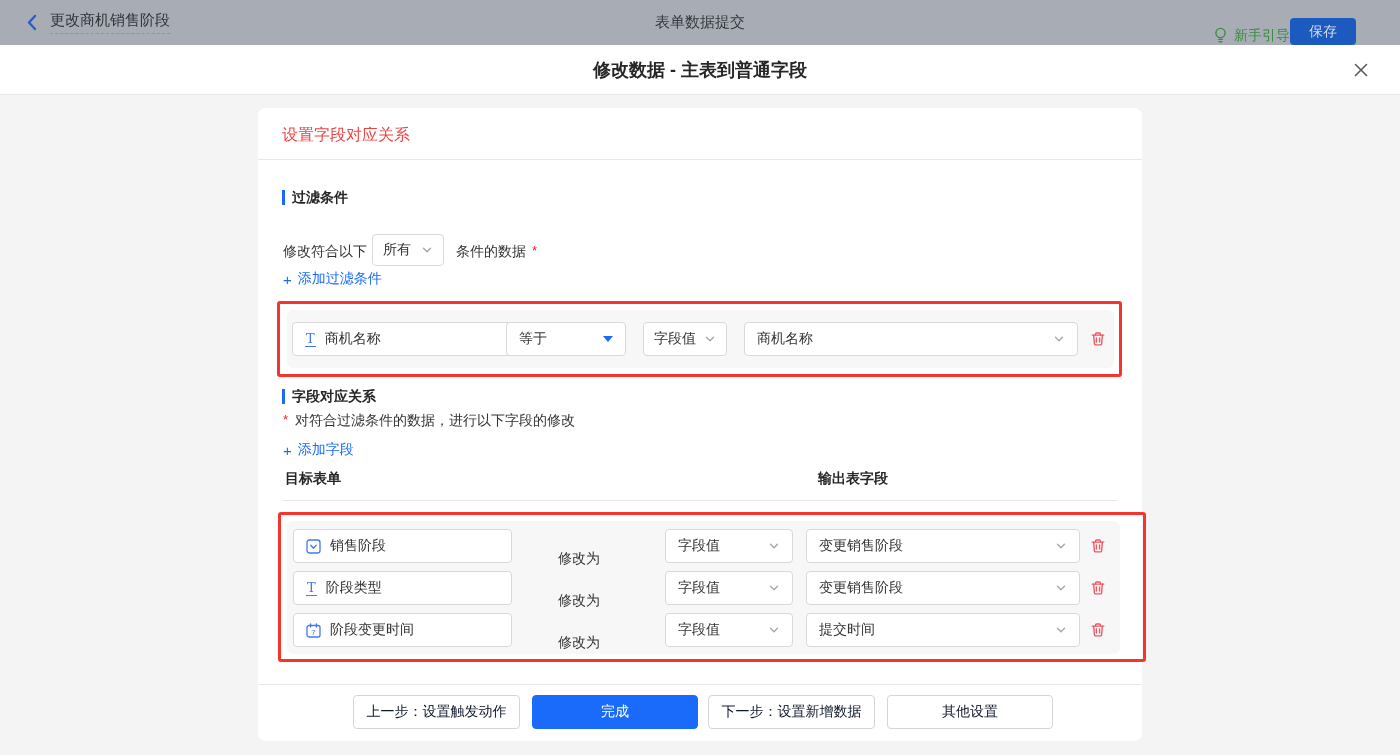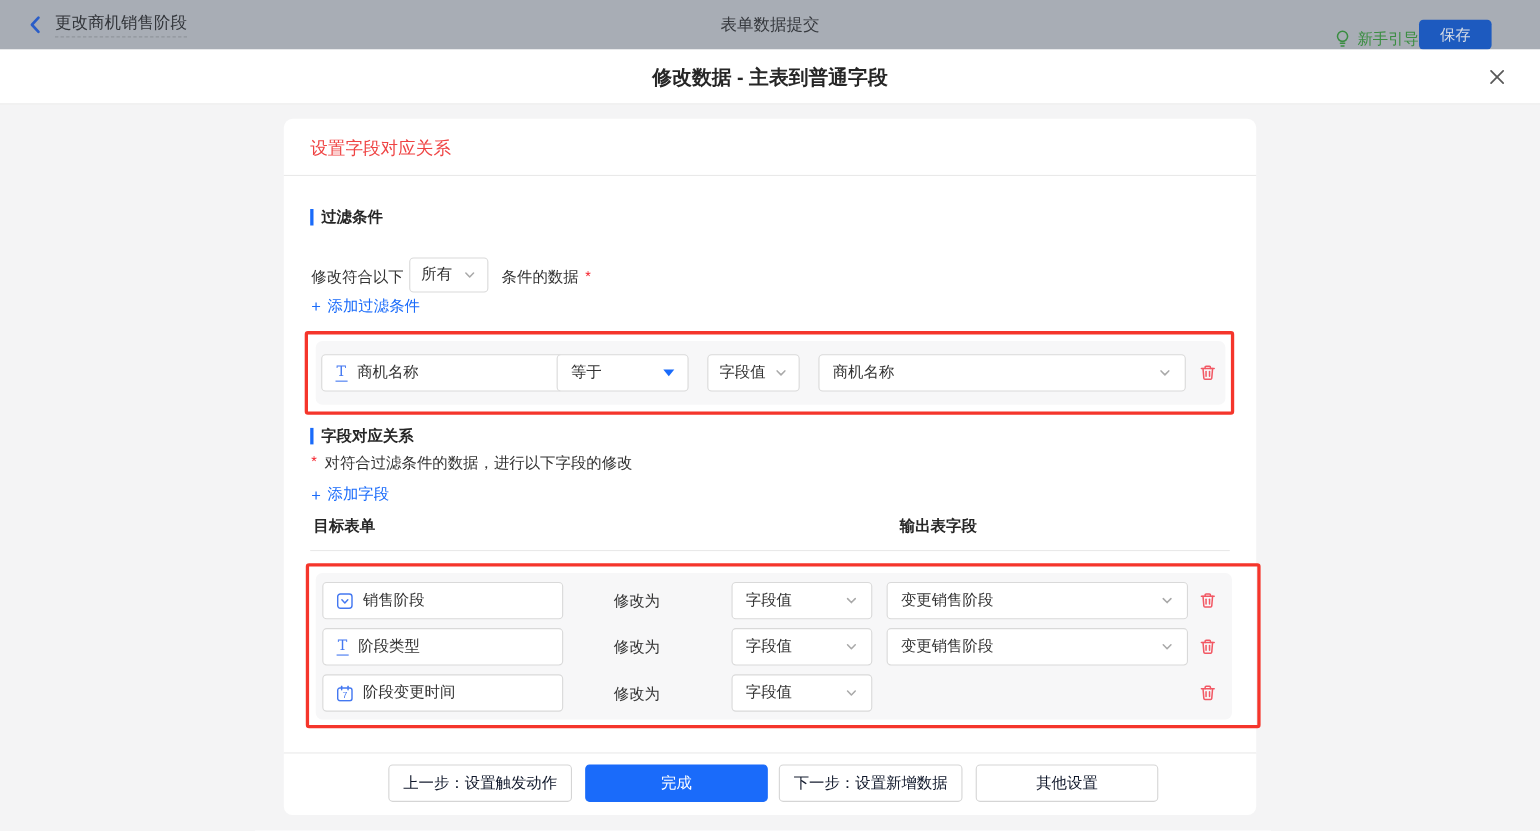--- a/index.html
+++ b/index.html
@@ -43,21 +43,21 @@
 
   
   .box { height:34px; background:#fff; border:1px solid #d9d9d9; border-radius:4px;
          display:flex; align-items:center; padding:0 12px; font-size:14px; color:#333; cursor:pointer; }
   .box .grow { margin-left:auto; }
   .field-icon-t { font-family:"DejaVu Serif","Liberation Serif",serif; font-size:13px; line-height:1;
                   color:#4478f1; border-bottom:1.4px solid #4478f1; padding:0 1px 1px; margin-right:9px; }
   .mini-icon { margin-right:9px; display:flex; }
   .caret-blue { width:0; height:0; border-left:5px solid transparent; border-right:5px solid transparent;
                 border-top:6px solid #1a6bfa; margin-left:auto; }
-  .modify-label { font-size:14px; color:#333; }
+  .modify-label { font-size:14px; color:#333;margin-top:12px; }
 
   
   .red-box { border:3px solid #f5352b; border-radius:3px; pointer-events:none; }
   .gray-panel { background:#f7f7f8; border-radius:6px; }
 
   .trash { cursor:pointer; }
 
   
   .btn { height:34px; border:1px solid #d5d5d5; border-radius:4px; background:#fff; color:#0f172a;
          font-size:14px; font-family:inherit; display:flex; align-items:center; justify-content:center; cursor:pointer; }
@@ -233,20 +233,26 @@
     </span>
     <span>阶段变更时间</span>
   </div>
   <span class="abs modify-label" style="left:300px;top:514px;">修改为</span>
   <div class="abs box" style="left:407px;top:505px;width:128px;">
     <span>字段值</span>
     <svg class="grow" width="12" height="12" viewBox="0 0 12 12">
         <polyline points="2.5,4.2 6,7.8 9.5,4.2" fill="none" stroke="#a9a9a9" stroke-width="1.4" stroke-linecap="round" stroke-linejoin="round"></polyline>
       </svg>
   </div>
+  <div class="abs box" style="left:548px;top:505px;width:274px;">
+    <span>提交时间</span>
+    <svg class="grow" width="12" height="12" viewBox="0 0 12 12">
+        <polyline points="2.5,4.2 6,7.8 9.5,4.2" fill="none" stroke="#a9a9a9" stroke-width="1.4" stroke-linecap="round" stroke-linejoin="round"></polyline>
+      </svg>
+  </div>
   <svg class="abs trash" style="left:831px;top:513px;" width="18" height="18" viewBox="0 0 17 17">
     <path d="M3 4.8 H14" fill="none" stroke="#f25864" stroke-width="1.3" stroke-linecap="round"></path>
     <path d="M6.2 4.8 V3.7 a0.9 0.9 0 0 1 0.9 -0.9 h2.8 a0.9 0.9 0 0 1 0.9 0.9 V4.8" fill="none" stroke="#f25864" stroke-width="1.3" stroke-linecap="round"></path>
     <path d="M4.4 4.8 l0.7 8.3 a1 1 0 0 0 1 0.9 h4.8 a1 1 0 0 0 1 -0.9 l0.7 -8.3" fill="none" stroke="#f25864" stroke-width="1.3" stroke-linecap="round" stroke-linejoin="round"></path>
     <line x1="7" y1="7.4" x2="7" y2="11.4" stroke="#f25864" stroke-width="1.3" stroke-linecap="round"></line>
     <line x1="10" y1="7.4" x2="10" y2="11.4" stroke="#f25864" stroke-width="1.3" stroke-linecap="round"></line>
   </svg>
 
   <div class="abs red-box" style="left:20px;top:404px;width:868px;height:150px;"></div>
 

